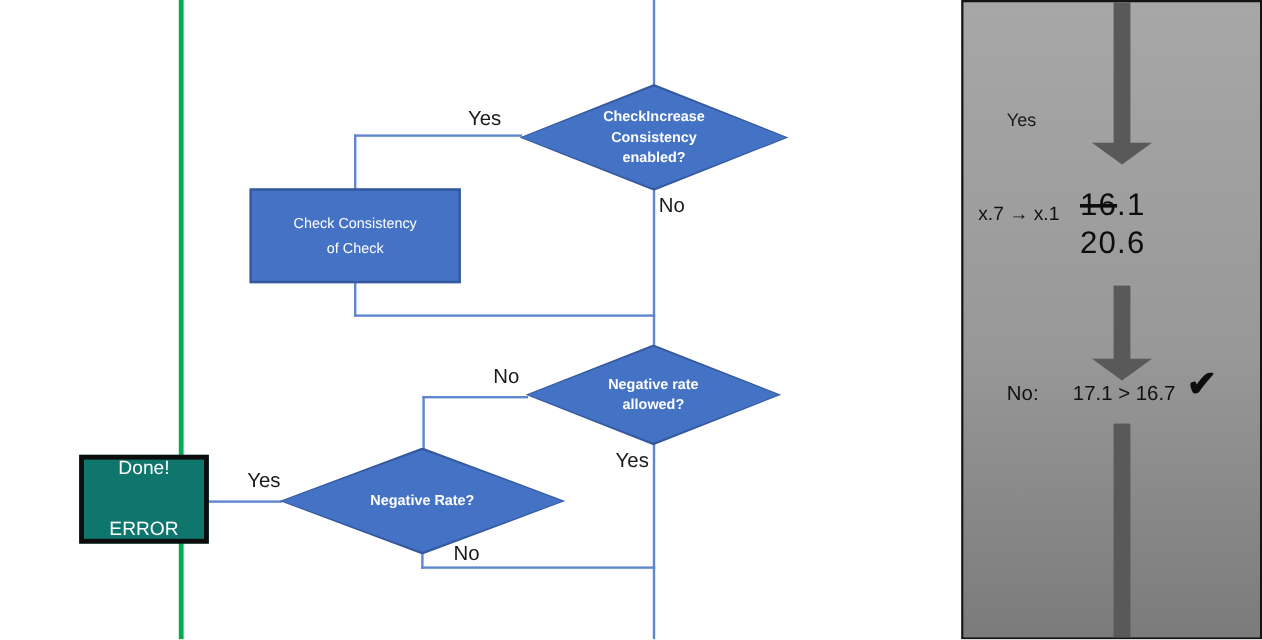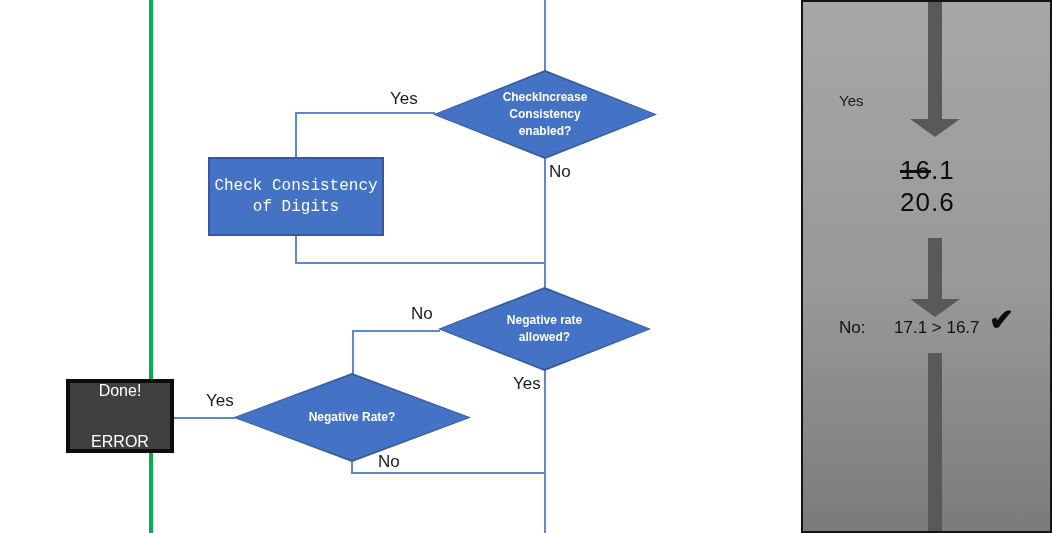--- a/index.html
+++ b/index.html
@@ -16,29 +16,29 @@
     text-align:center;
   }
   .diamond{position:absolute;}
   .diamond .d-border{position:absolute;inset:0;background:#35599e;
     clip-path:polygon(50% 0,100% 50%,50% 100%,0 50%);}
   .diamond .d-fill{position:absolute;inset:2px;background:#4472c4;
     clip-path:polygon(50% 0,100% 50%,50% 100%,0 50%);}
   .diamond .d-text{position:absolute;inset:0;display:flex;flex-direction:column;
     justify-content:center;color:#fff;text-align:center;
     font-size:12px;font-weight:600;line-height:17px;}
-  .rect-node .node-line{font-size:16px;line-height:21px;font-family:Liberation Mono, monospace;}
+  .rect-node .node-line{font-size:12px;line-height:21px;}
   
   #green-line{position:absolute;left:149px;top:0;width:4px;height:533px;background:#00b050;z-index:1;}
   .line{z-index:2;}
   .node-layer{z-index:3;}
   .lbl{z-index:4;}
   
   #done-box{
-    position:absolute;left:66px;top:379px;width:108px;height:74px;background:#404040;
+    position:absolute;left:66px;top:379px;width:108px;height:74px;background:#0f766e;
     border:4px solid #0d0d0d;box-sizing:border-box;color:#fff;display:flex;flex-direction:column;
     align-items:center;justify-content:center;text-align:center;z-index:3;gap:28px;
   }
   #done-box .node-line{font-size:16px;line-height:23px;}
   
   #side-panel{
     position:absolute;left:801px;top:0;width:251px;height:533px;box-sizing:border-box;
     border:2px solid #141414;background:linear-gradient(180deg,#a7a7a7 0%,#989898 55%,#7b7b7b 100%);
     z-index:5;
   }
@@ -80,21 +80,21 @@
     <div class="d-fill"></div>
     <div class="d-text">
       <span>CheckIncrease</span>
       <span>Consistency</span>
       <span>enabled?</span>
     </div>
   </div>
 
   <div class="rect-node node-layer" style="left:208px;top:157px;width:176px;height:79px;">
     <span class="node-line">Check Consistency</span>
-    <span class="node-line">of Digits</span>
+    <span class="node-line">of Check</span>
   </div>
 
   <div class="diamond node-layer" style="left:438px;top:287px;width:213px;height:84px;">
     <div class="d-border"></div>
     <div class="d-fill"></div>
     <div class="d-text">
       <span>Negative rate</span>
       <span>allowed?</span>
     </div>
   </div>
@@ -120,20 +120,21 @@
   <div class="lbl" style="left:378px;top:452px;">No</div>
 
   <div id="side-panel">
 
     <div class="arrow-shaft" style="top:0;height:118px;"></div>
     <div class="arrow-head" style="top:117px;"></div>
 
     <div class="p-abs" id="panel-yes">Yes</div>
 
     <div class="p-abs" id="rule-block">
+      <div>x.7 → x.1</div>
     </div>
 
     <div class="p-abs" id="num-block">
       <div><span class="struck">16</span><span>.1</span></div>
       <div>20.6</div>
     </div>
 
     <div class="arrow-shaft" style="top:236px;height:62px;"></div>
     <div class="arrow-head" style="top:297px;"></div>
 

